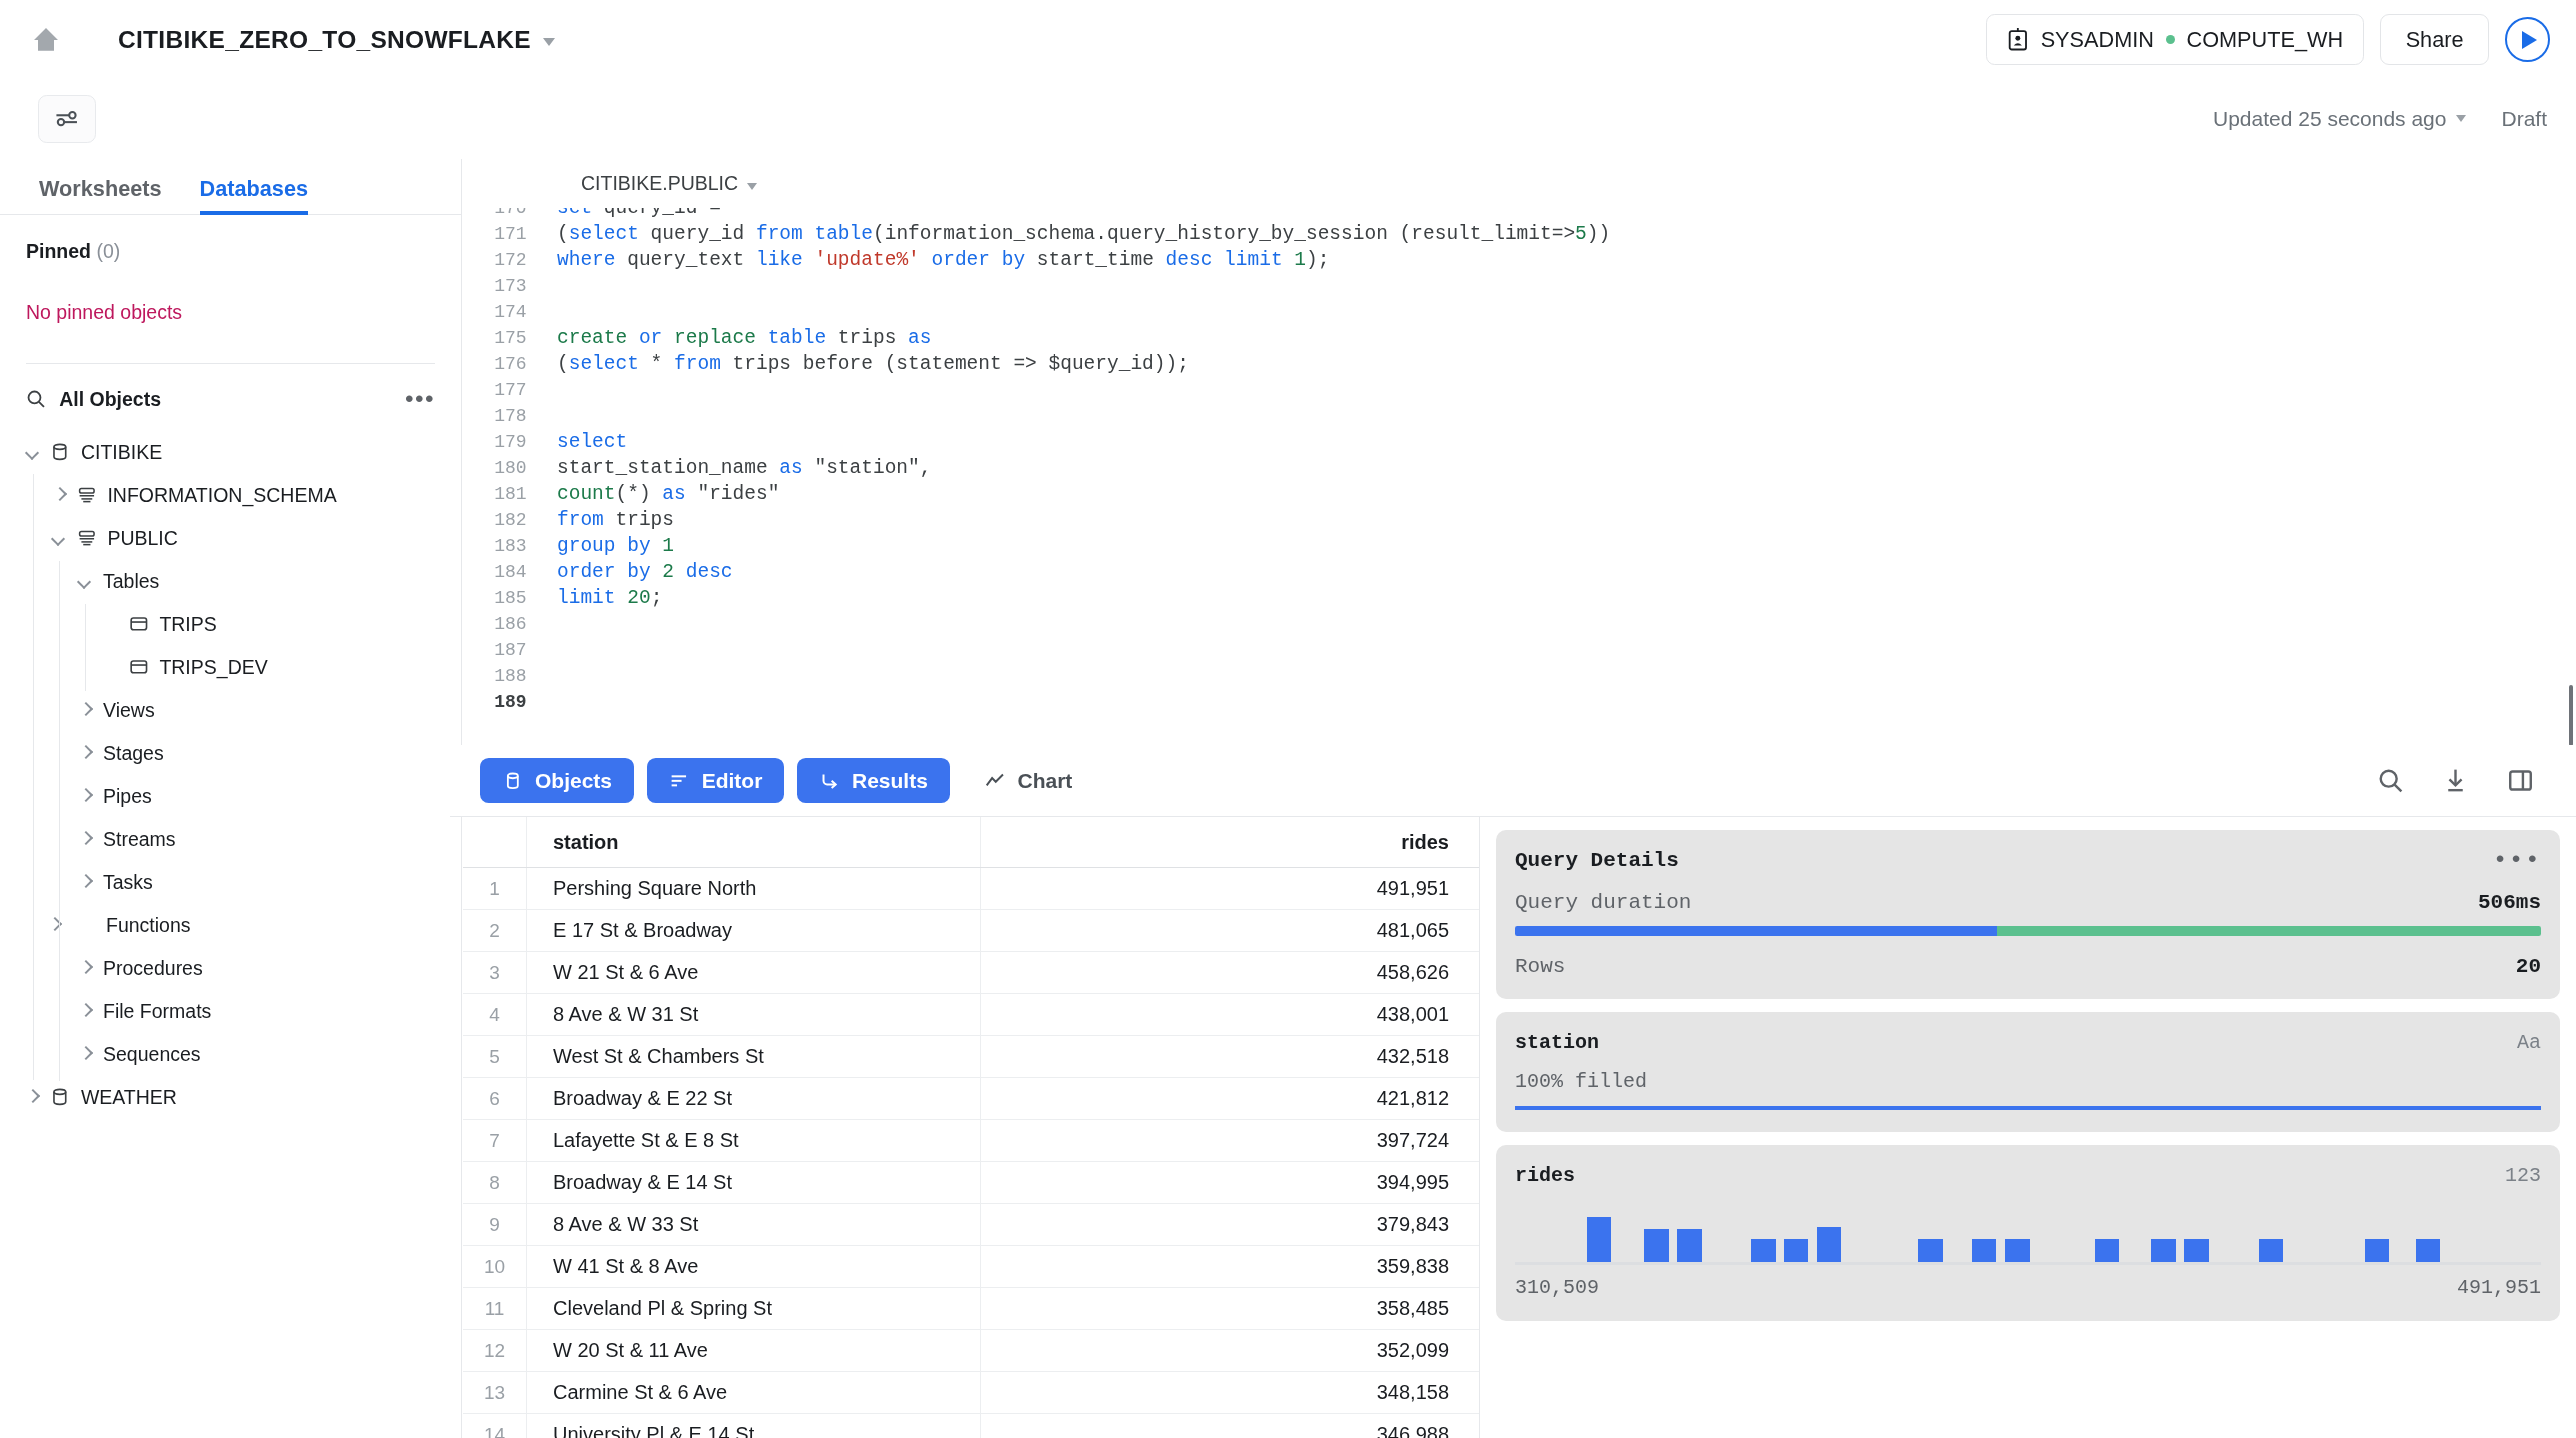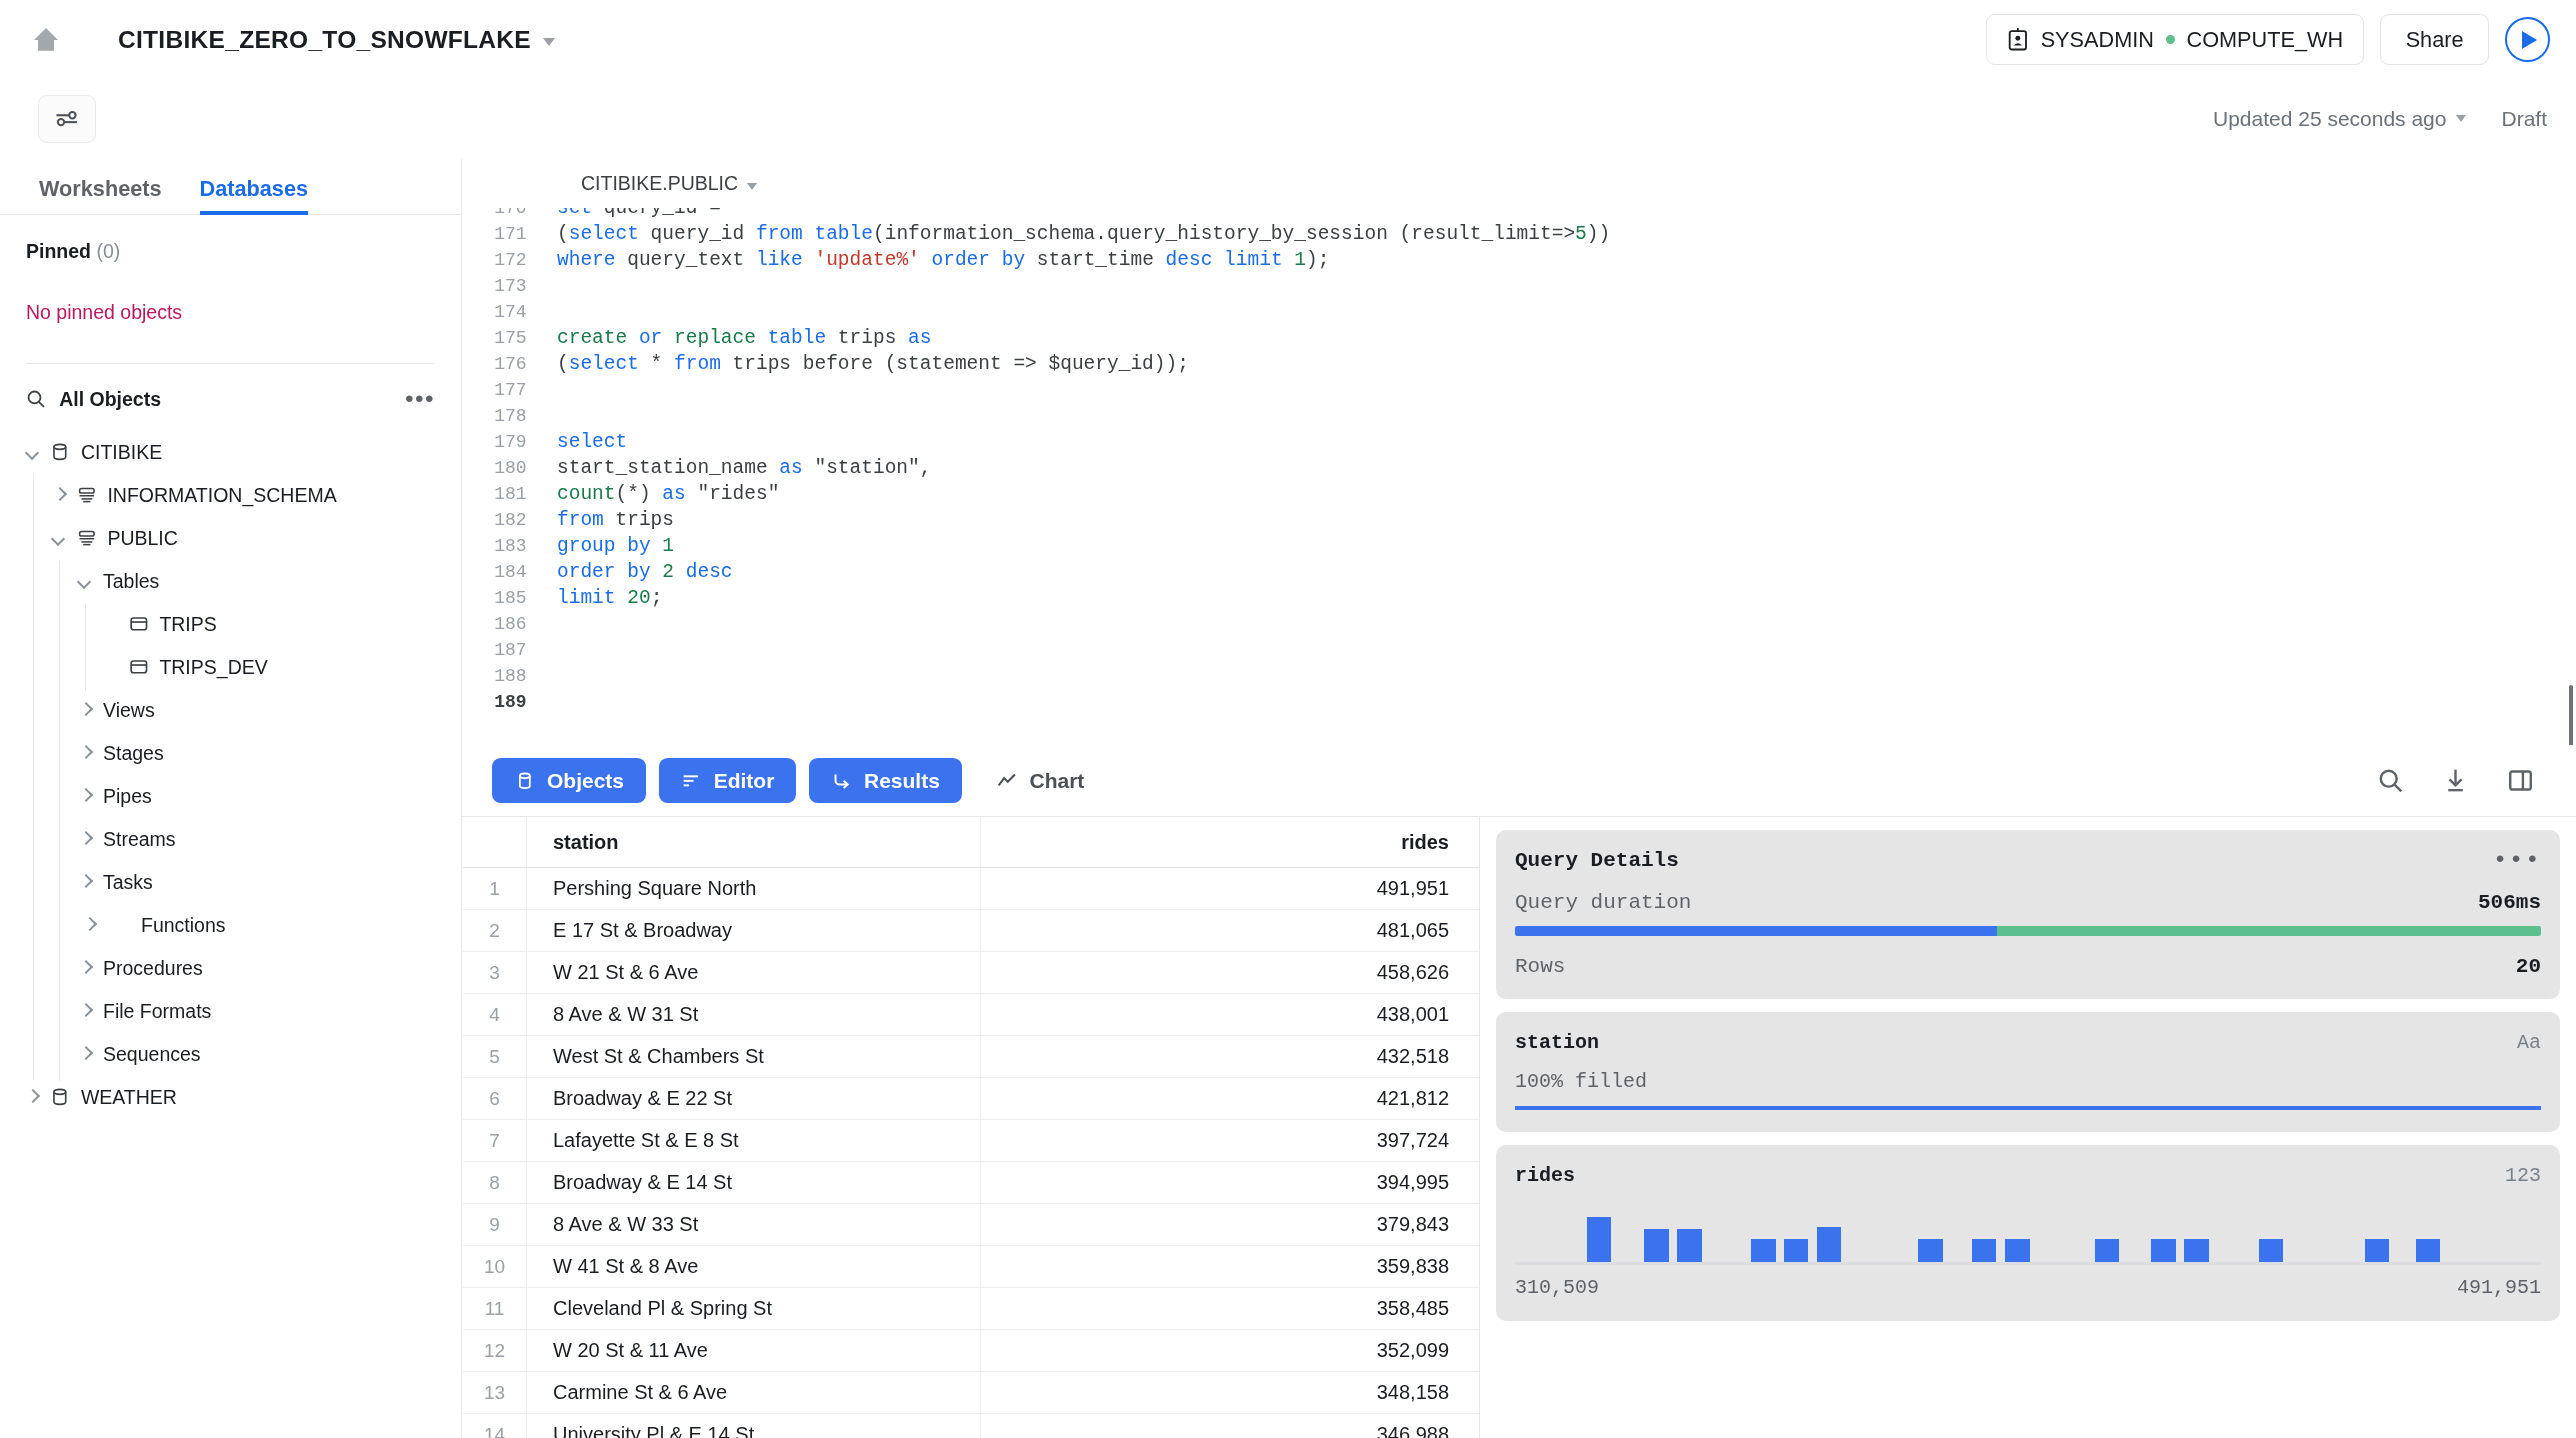--- a/index.html
+++ b/index.html
@@ -102,21 +102,21 @@
   .gline.cur { color:#3c4043; font-weight:700; }
   .codecol { position:absolute; left:94px; top:0; right:0; }
   .cline { height:26px; line-height:26px; font-size:19.5px; white-space:pre; color:#3c4043; }
   .kw { color:#1a6ce7; }
   .fn { color:#1c7a4a; }
   .num { color:#1c7a4a; }
   .str { color:#c0392b; }
   .scroll-v { position:absolute; right:2.9px; top:477px; width:4.3px; height:61px; background:#6e7278; border-radius:2.2px; }
 
   
-  .res-tb { position:absolute; left:462px; top:745px; right:0; height:72px;
+  .res-tb { position:absolute; left:450px; top:745px; right:0; height:72px;
     display:flex; align-items:center; border-bottom:0.7px solid #e6e8eb; background:#fff; }
   .pill-row { display:flex; align-items:center; gap:13px; margin-left:30px; }
   .pill { display:flex; align-items:center; gap:11.6px; height:45px; padding:0 21.7px; border-radius:8.7px;
     font-size:21px; font-weight:700; cursor:pointer; }
   .pill.on { background:#3b73ee; color:#fff; }
   .pill.off { background:transparent; color:#4a5056; }
   .tb-icons { margin-left:auto; display:flex; align-items:center; gap:32px; padding-right:39px; }
   .tbi { cursor:pointer; display:flex; align-items:center; justify-content:center; width:33px;height:33px; }
 
   
@@ -306,21 +306,21 @@
       <div class="tnode" style="padding-left: 77px;">
         <span class="chev right"></span>
         <span style="width: 10px; flex: 0 0 10px;"></span>
         <span>Streams</span>
       </div>
       <div class="tnode" style="padding-left: 77px;">
         <span class="chev right"></span>
         <span style="width: 10px; flex: 0 0 10px;"></span>
         <span>Tasks</span>
       </div>
-      <div class="tnode" style="padding-left: 81px; gap: 17px;">
+      <div class="tnode" style="padding-left: 46px; gap: 17px;">
         <span class="chev right"></span>
         <span style="width: 10px; flex: 0 0 10px;"></span>
         <span>Functions</span>
       </div>
       <div class="tnode" style="padding-left: 77px;">
         <span class="chev right"></span>
         <span style="width: 10px; flex: 0 0 10px;"></span>
         <span>Procedures</span>
       </div>
       <div class="tnode" style="padding-left: 77px;">

